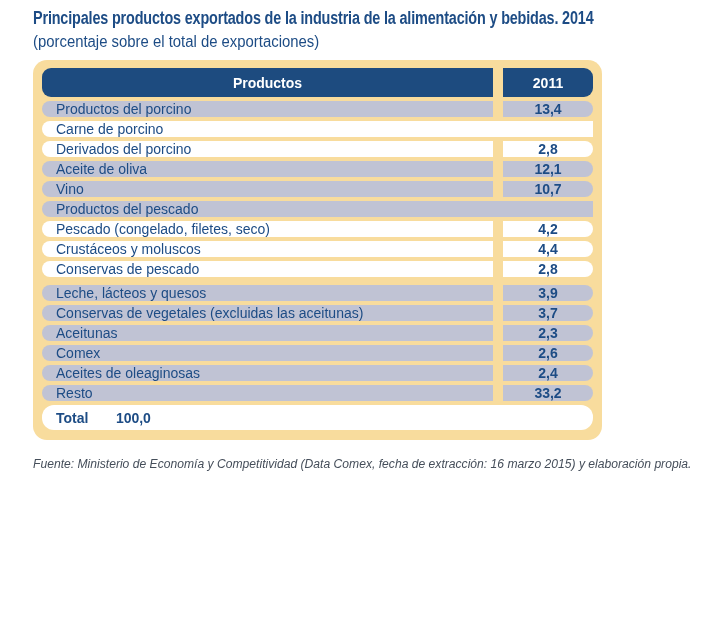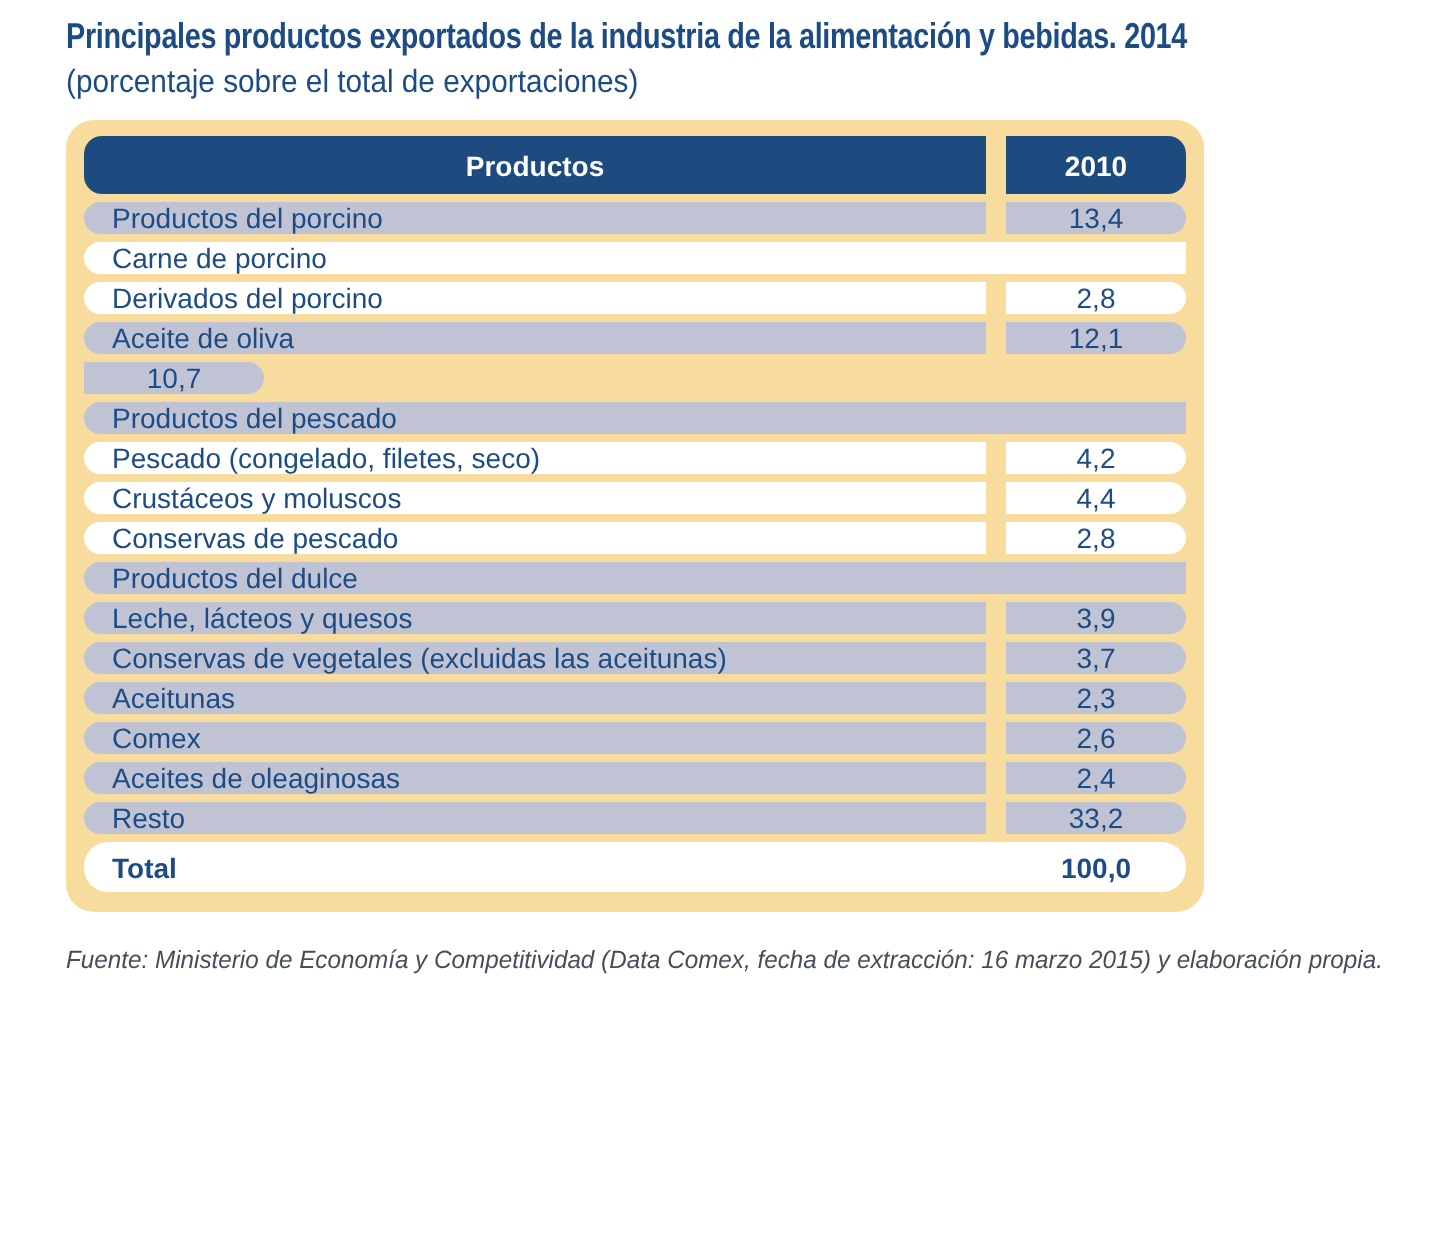--- a/index.html
+++ b/index.html
@@ -59,21 +59,21 @@
     color: var(--blue-text);
   }
   .cell.left {
     flex: 1;
     padding-left: 14px;
     border-radius: 8px 0 0 8px;
   }
   .cell.right {
     width: 90px;
     justify-content: center;
-    font-weight: normal;
+    font-weight: bold;
     border-radius: 0 8px 8px 0;
   }
   .row.header .cell {
     height: 29px;
     background: var(--header-bg);
     color: #ffffff;
     font-weight: bold;
   }
   .row.header .cell.left {
     justify-content: center;
@@ -82,21 +82,20 @@
   }
   .row.header .cell.right { border-radius: 0 9px 9px 0; }
   .row.data .cell { height: 16px; background: #ffffff; text-align: center; }
   .row.data.shaded .cell { background: var(--shaded); }
   .row.total {
     height: 25px;
     background: #ffffff;
     border-radius: 12px;
     display: flex;
     align-items: center;
-    justify-content: space-between;
     gap: 0;
   }
   .total-label {
     padding-left: 14px;
     font-size: 14px;
     font-weight: bold;
     color: var(--blue-text);
   }
   .total-value {
     width: 90px;
@@ -120,21 +119,21 @@
 
 <div class="page" style="--blue-text: #1d4c85; --header-bg: #1d4b7f; --shaded: #c0c3d4; --frame: #f8dc9d; --source: #454e5a;">
 
   <div class="title">Principales productos exportados de la industria de la alimentación y bebidas. 2014</div>
   <div class="subtitle">(porcentaje sobre el total de exportaciones)</div>
 
   <div class="table-frame">
 
     <div class="row header">
       <div class="cell left">Productos</div>
-      <div class="cell right">2010</div>
+      <div class="cell right">2011</div>
     </div>
 
     <div id="rows-container" style="display:contents;">
   <div class="row data shaded">
     <div class="cell left">Productos del porcino</div>
     <div class="cell right">13,4</div>
   </div>
 
   <div class="row data">
     <div class="cell left">Carne de porcino</div>
@@ -144,20 +143,21 @@
     <div class="cell left">Derivados del porcino</div>
     <div class="cell right">2,8</div>
   </div>
 
   <div class="row data shaded">
     <div class="cell left">Aceite de oliva</div>
     <div class="cell right">12,1</div>
   </div>
 
   <div class="row data shaded">
+    <div class="cell left">Vino</div>
     <div class="cell right">10,7</div>
   </div>
 
   <div class="row data shaded">
     <div class="cell left">Productos del pescado</div>
   </div>
 
   <div class="row data">
     <div class="cell left">Pescado (congelado, filetes, seco)</div>
     <div class="cell right">4,2</div>
@@ -167,21 +167,20 @@
     <div class="cell left">Crustáceos y moluscos</div>
     <div class="cell right">4,4</div>
   </div>
 
   <div class="row data">
     <div class="cell left">Conservas de pescado</div>
     <div class="cell right">2,8</div>
   </div>
 
   <div class="row data shaded">
-    <div class="cell left">Productos del dulce</div>
   </div>
 
   <div class="row data shaded">
     <div class="cell left">Leche, lácteos y quesos</div>
     <div class="cell right">3,9</div>
   </div>
 
   <div class="row data shaded">
     <div class="cell left">Conservas de vegetales (excluidas las aceitunas)</div>
     <div class="cell right">3,7</div>

